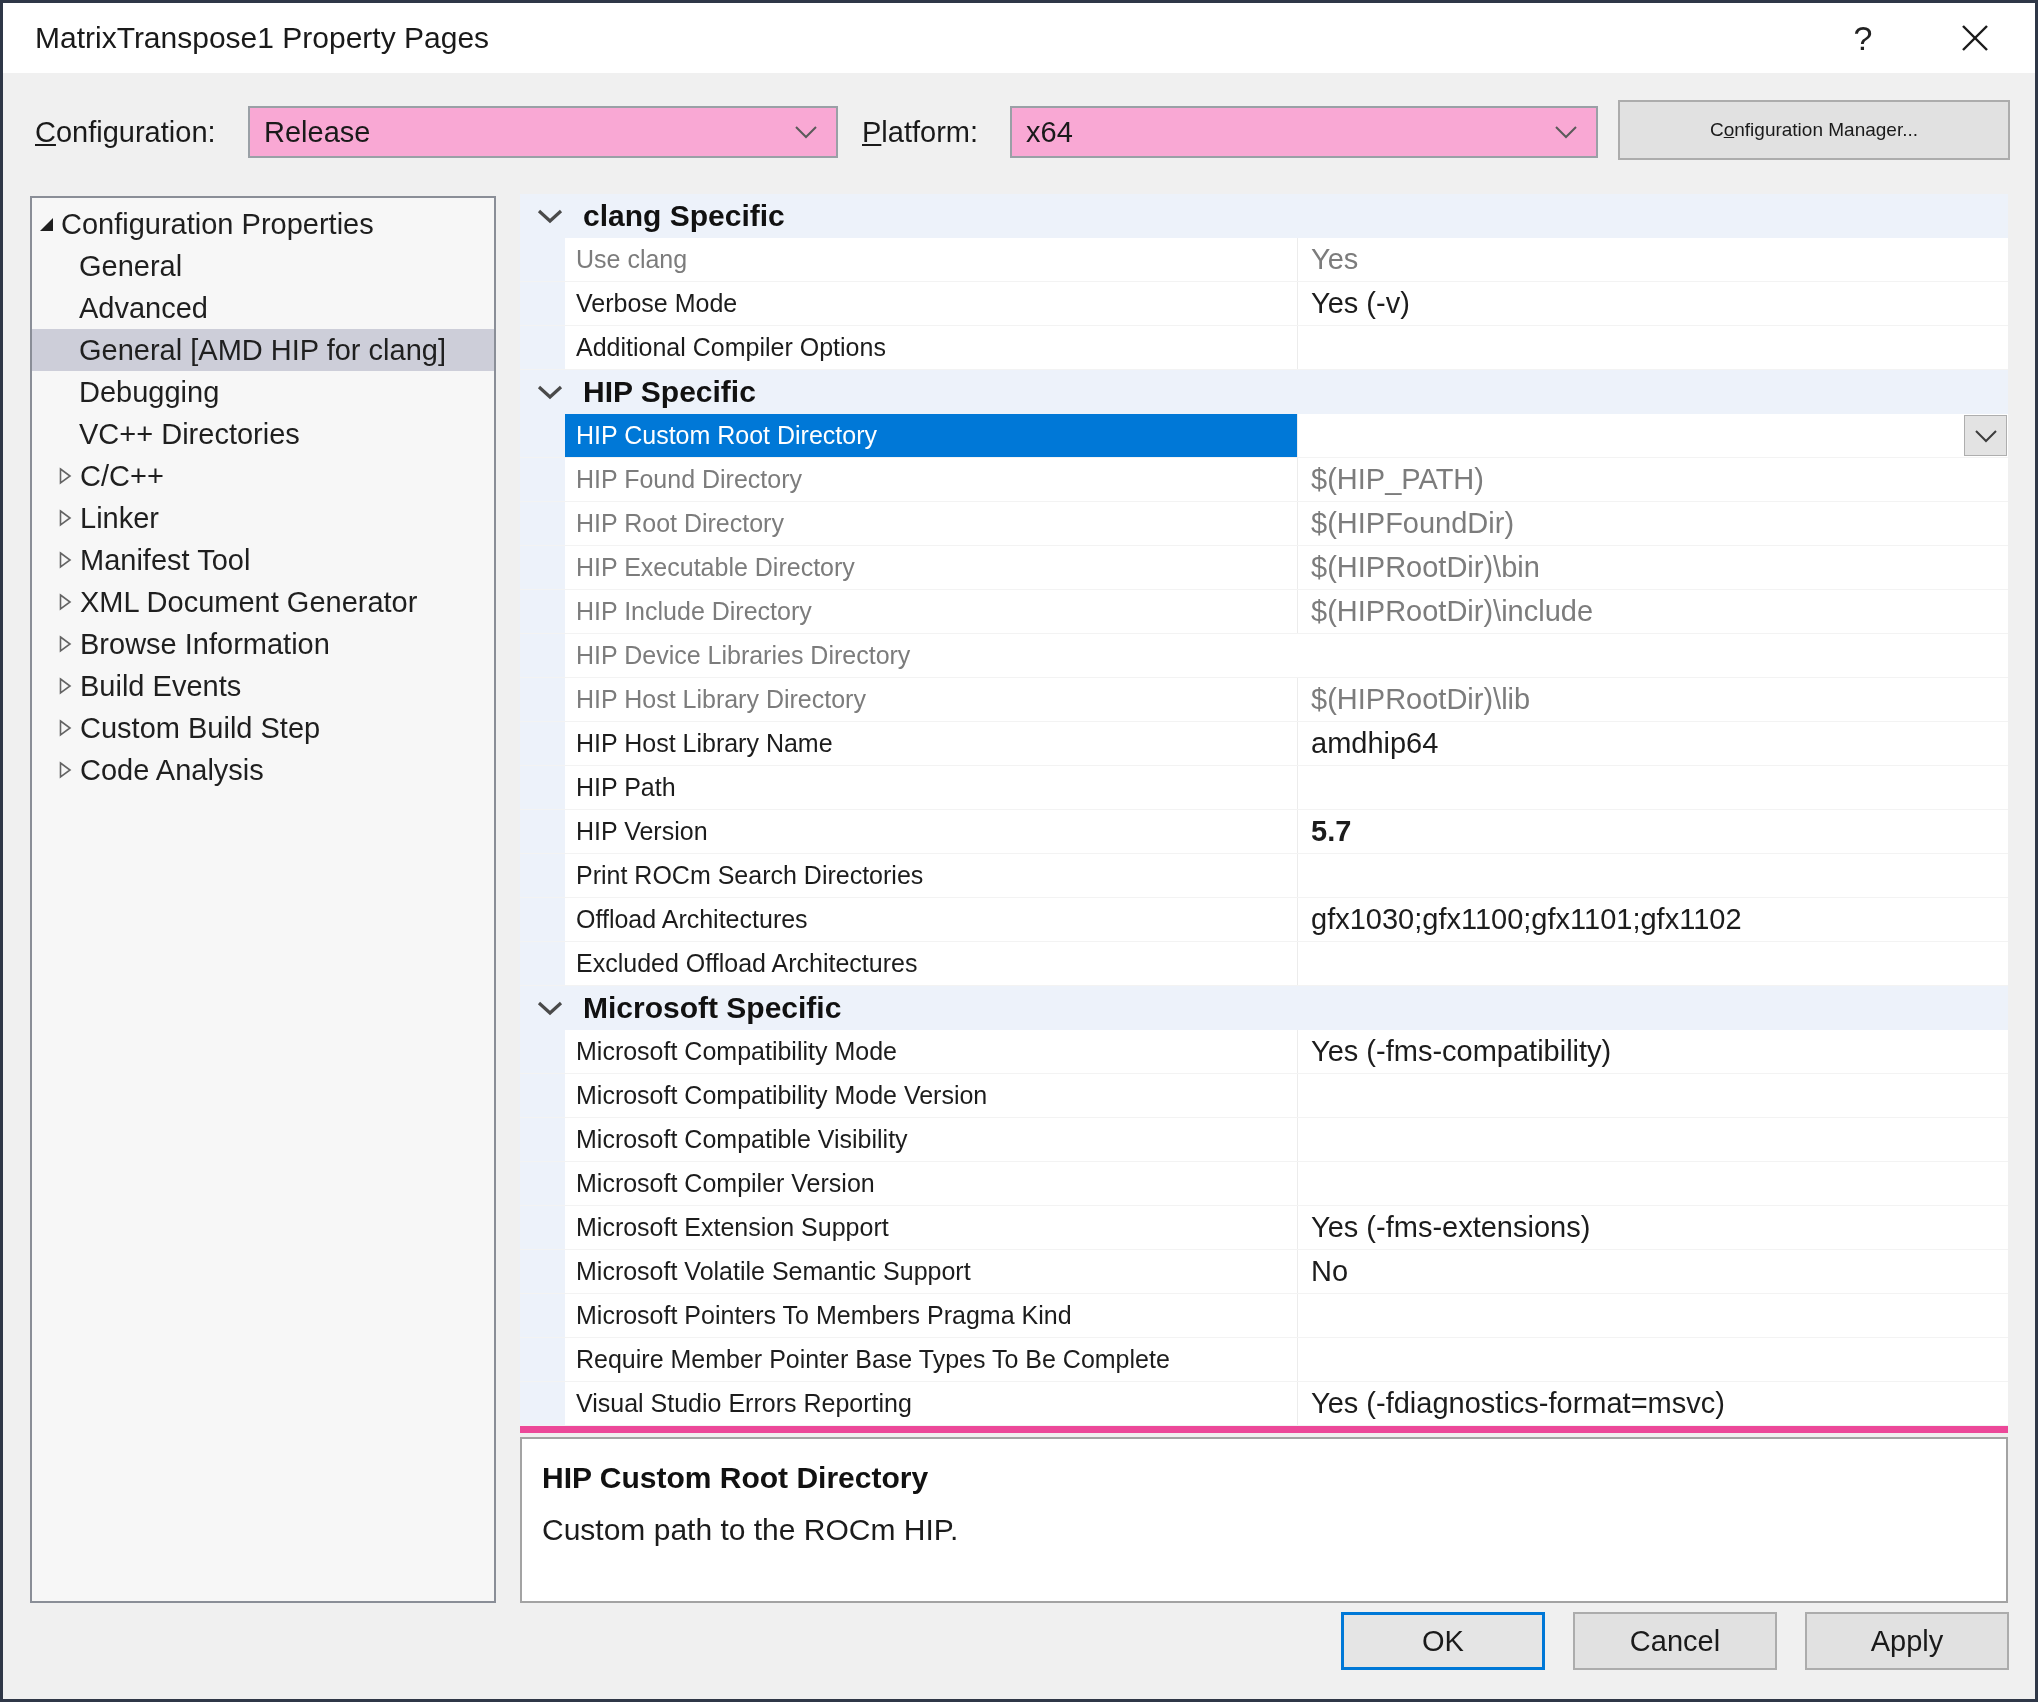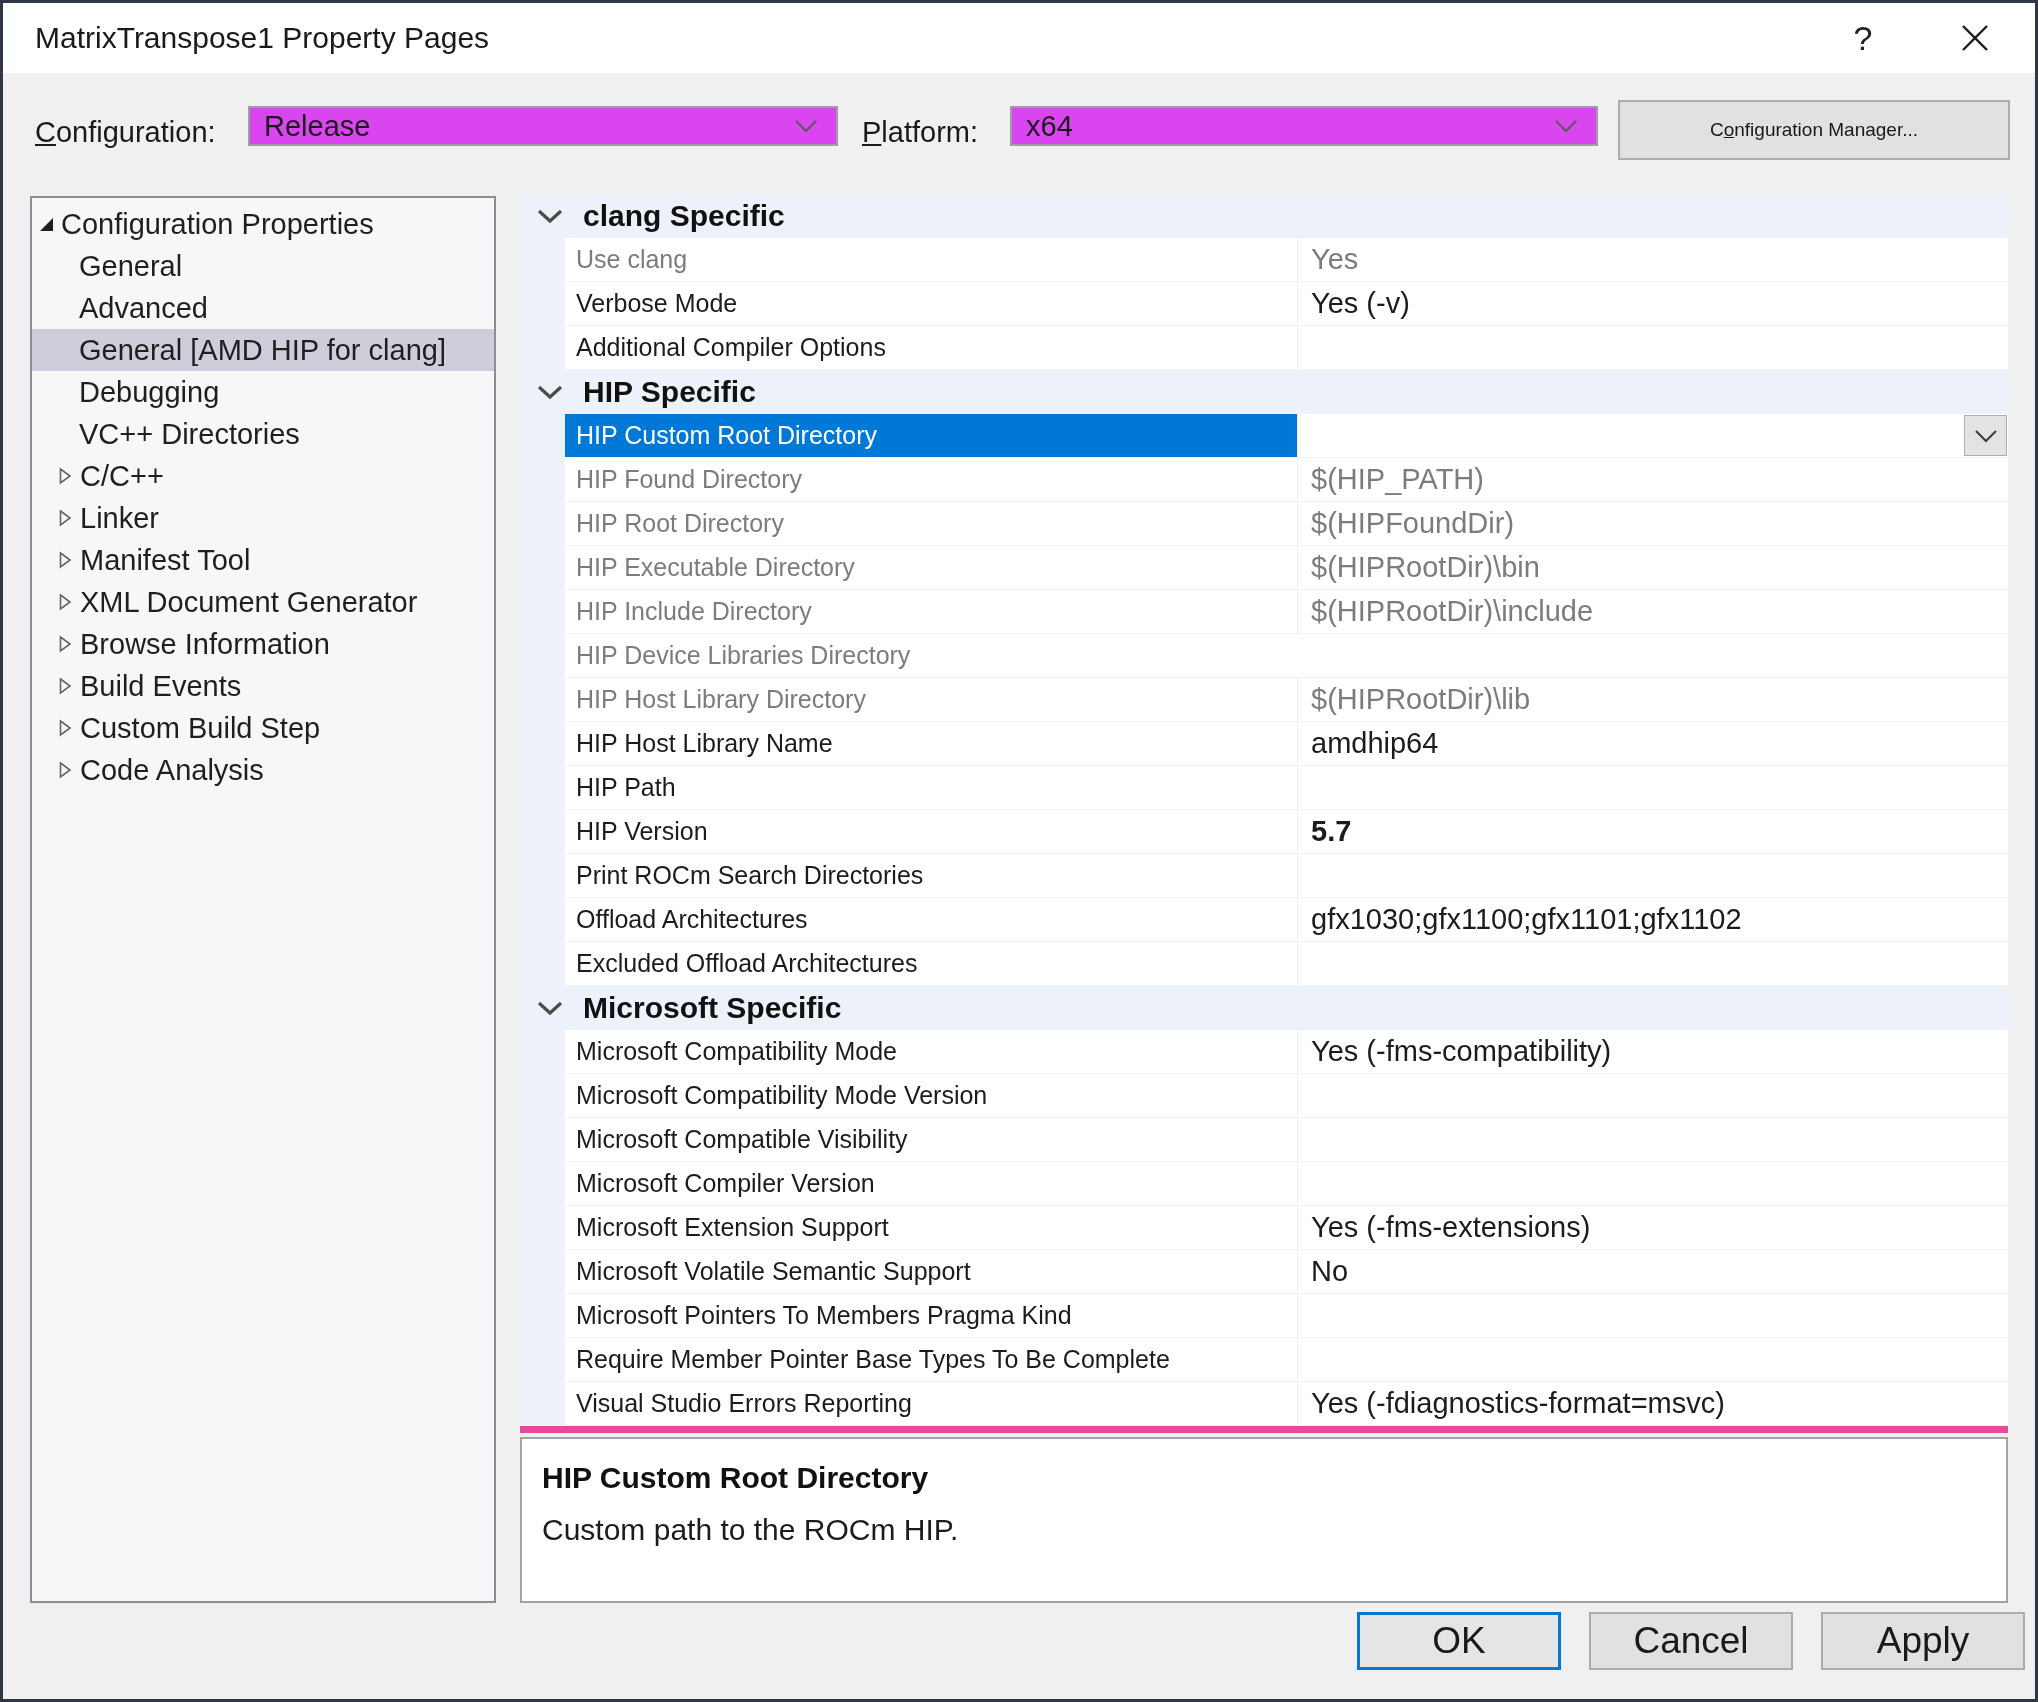--- a/index.html
+++ b/index.html
@@ -22,22 +22,22 @@
   }
   .help-btn { right:140px; font-size:34px; color:#222; }
   .close-btn { right:28px; }
 
   
   .bar-label {
     position:absolute; top:103px; height:52px; display:flex; align-items:center;
     font-size:29px; color:#1a1a1a; white-space:nowrap;
   }
   .combo {
-    position:absolute; top:103px; height:40px; box-sizing:border-box;
-    background:#d946ef; border:2px solid #9aa0a6;
+    position:absolute; top:103px; height:52px; box-sizing:border-box;
+    background:#f9a8d4; border:2px solid #9aa0a6;
     display:flex; align-items:center; font-size:29px; color:#1a1a1a;gap:24px;
   }
   .combo .combo-text { padding-left:14px; flex:1; white-space:nowrap; overflow:hidden; }
   .combo .chev { margin-right:18px; flex:none; }
   .cfg-mgr-btn {
     position:absolute; left:1615px; top:97px; width:392px; height:60px; box-sizing:border-box;
     background:#e1e1e1; border:2px solid #acacac;
     display:flex; align-items:center; justify-content:center;
     font-size:19px; color:#1a1a1a; white-space:nowrap;
   }
@@ -98,21 +98,21 @@
     background:#ffffff; border:2px solid #a3a3a3; padding:22px 0 0 20px;
   }
   .desc-title { font-size:30px; font-weight:bold; color:#111; }
   .desc-text  { font-size:30px; color:#1c1c1c; margin-top:18px; }
 
   
   .footer-btn {
     position:absolute; top:1609px; width:204px; height:58px; box-sizing:border-box;
     background:#e1e1e1; border:2px solid #acacac;
     display:flex; align-items:center; justify-content:center;
-    font-size:37px; color:#1a1a1a;margin-left:16px;
+    font-size:29px; color:#1a1a1a;
   }
   .ok-btn     { left:1338px; border:3px solid #0078d7; background:#e5e5e5; }
   .cancel-btn { left:1570px; }
   .apply-btn  { left:1802px; }
 </style>
 </head>
 <body>
 
 <div class="window">
 

